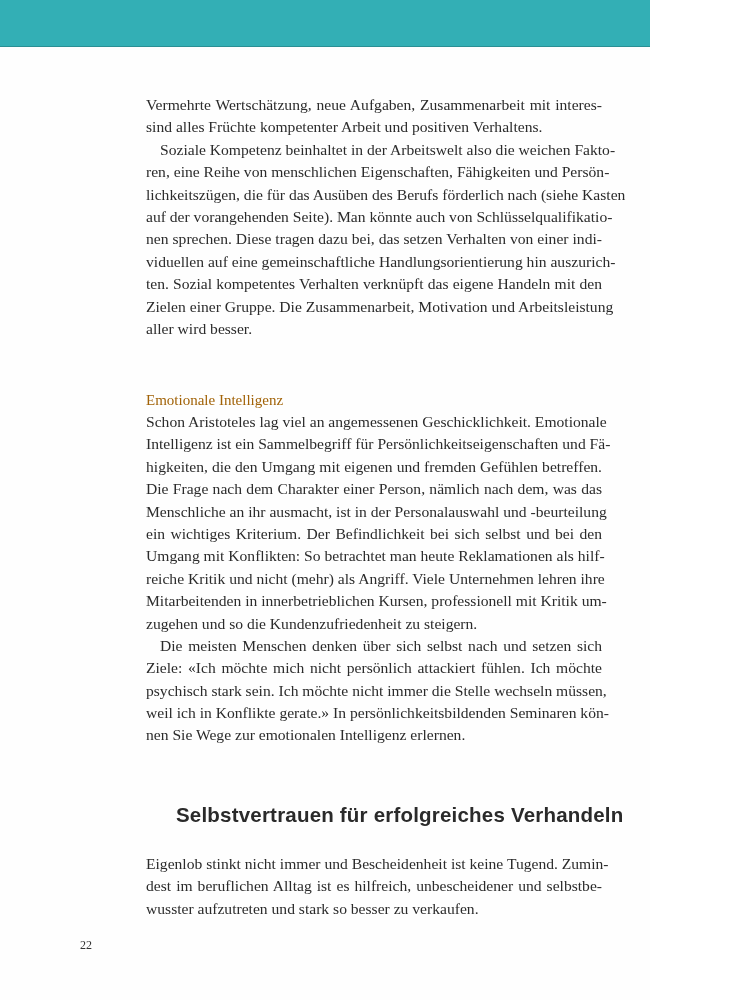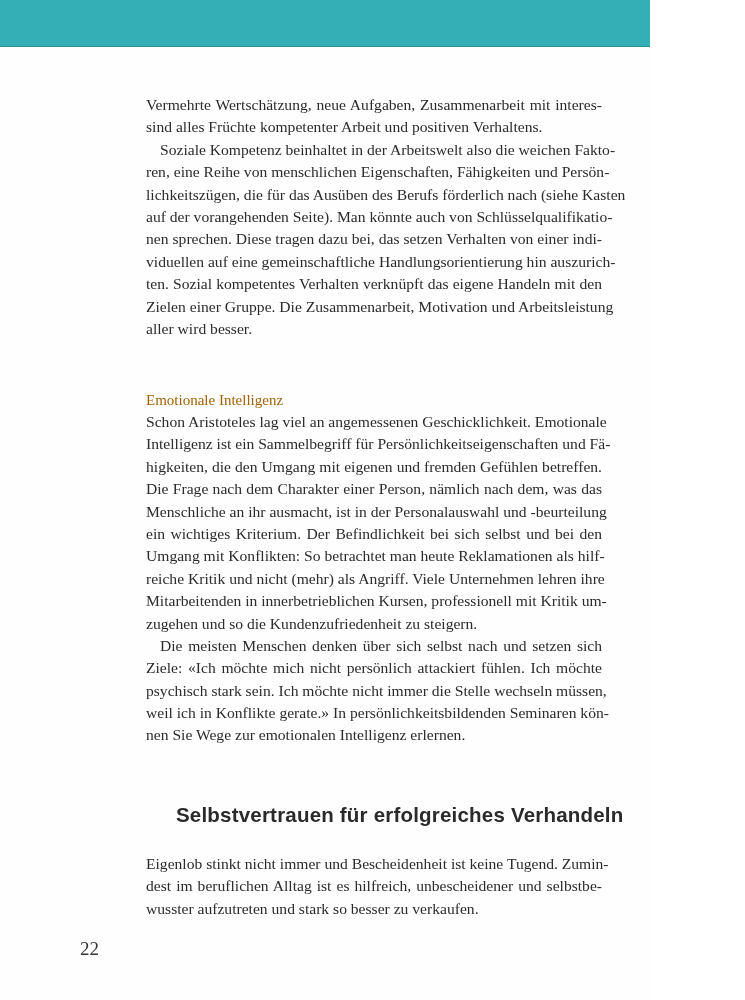--- a/index.html
+++ b/index.html
@@ -67,21 +67,21 @@
       line-height: 28px;
       white-space: nowrap;
       letter-spacing: 0.2px;
       margin-left: 44px;
     }
     .page-number {
       position: absolute;
       left: 80px;
       top: 938px;
       font-family: "Liberation Serif", "DejaVu Serif", serif;
-      font-size: 19px;
+      font-size: 12px;
       color: #333;
     }
   </style>
 </head>
 <body>
 
 <div class="page">
   <div class="top-band"></div>
 
   <div class="text-block" style="top:94px;">

